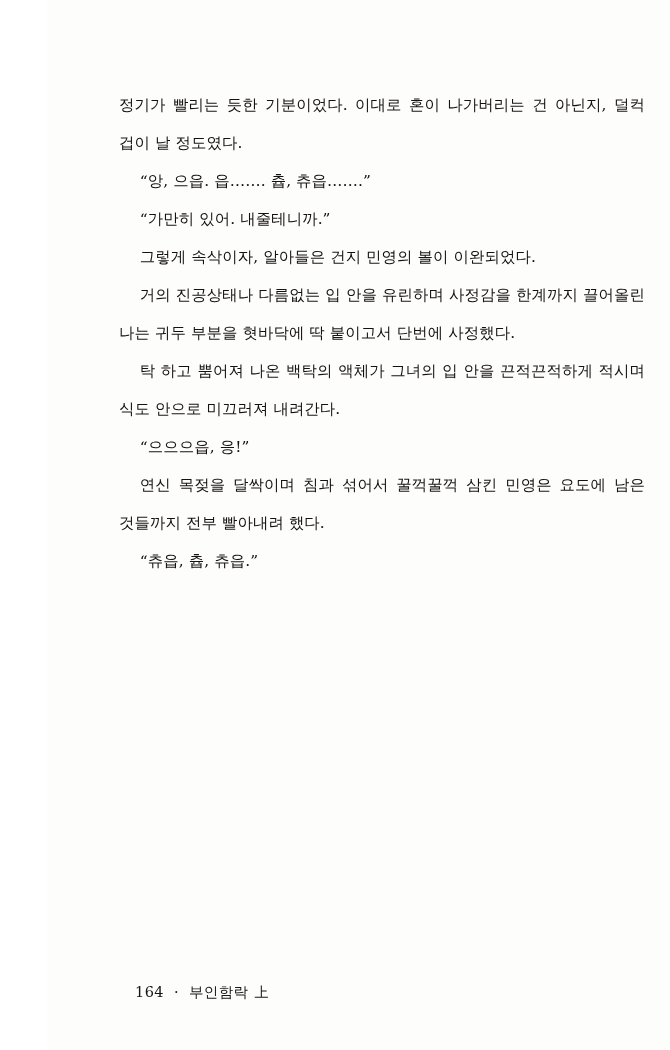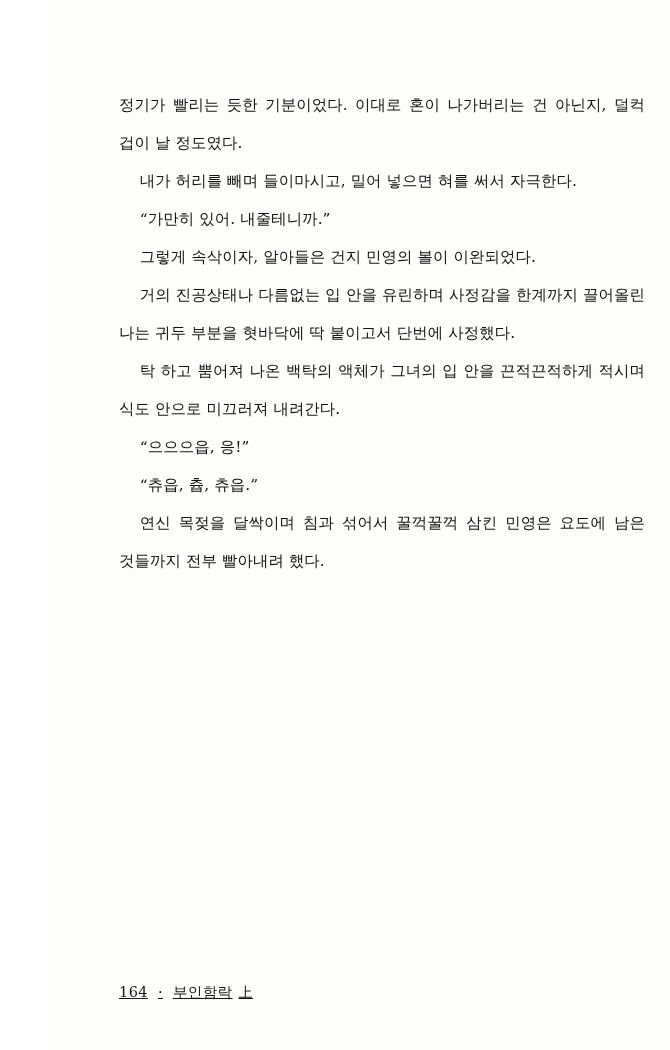--- a/index.html
+++ b/index.html
@@ -36,26 +36,25 @@
     text-indent: 0;
   }
   .para.indent {
     text-indent: 1.35em;
   }
   .para.dialogue {
     text-indent: 1.35em;
   }
   .footer {
     position: absolute;
-    left: 72px;
+    left: 88px;
     bottom: 48px;
     font-size: 14.5px;
     letter-spacing: 0.4px;
     color: #17140f;
-    text-decoration: underline;
   }
   .footer .pagenum {
     margin-right: 10px;
   }
   .footer .dot {
     margin-right: 10px;
   }
   .footer .booktitle {
     margin-right: 6px;
   }
@@ -63,27 +62,27 @@
     font-size: 14px;
   }
 </style>
 </head>
 <body>
 
 <div class="page">
 
   <div class="body-text">
     <p class="para plain">정기가 빨리는 듯한 기분이었다. 이대로 혼이 나가버리는 건 아닌지, 덜컥 겁이 날 정도였다.</p>
-    <p class="para indent">내가 허리를 빼며 들이마시고, 밀어 넣으면 혀를 써서 자극한다.</p>
+    <p class="para dialogue">“앙, 으읍. 읍……. 츕, 츄읍…….”</p>
     <p class="para dialogue">“가만히 있어. 내줄테니까.”</p>
     <p class="para indent">그렇게 속삭이자, 알아들은 건지 민영의 볼이 이완되었다.</p>
     <p class="para indent">거의 진공상태나 다름없는 입 안을 유린하며 사정감을 한계까지 끌어올린 나는 귀두 부분을 혓바닥에 딱 붙이고서 단번에 사정했다.</p>
     <p class="para indent">탁 하고 뿜어져 나온 백탁의 액체가 그녀의 입 안을 끈적끈적하게 적시며 식도 안으로 미끄러져 내려간다.</p>
     <p class="para dialogue">“으으으읍, 응!”</p>
+    <p class="para indent">연신 목젖을 달싹이며 침과 섞어서 꿀꺽꿀꺽 삼킨 민영은 요도에 남은 것들까지 전부 빨아내려 했다.</p>
     <p class="para dialogue">“츄읍, 츕, 츄읍.”</p>
-    <p class="para indent">연신 목젖을 달싹이며 침과 섞어서 꿀꺽꿀꺽 삼킨 민영은 요도에 남은 것들까지 전부 빨아내려 했다.</p>
   </div>
 
   <div class="footer">
     <span class="pagenum">164</span><span class="dot">·</span><span class="booktitle">부인함락</span><span class="volume">上</span>
   </div>
 
 </div>
 
 </body></html>

